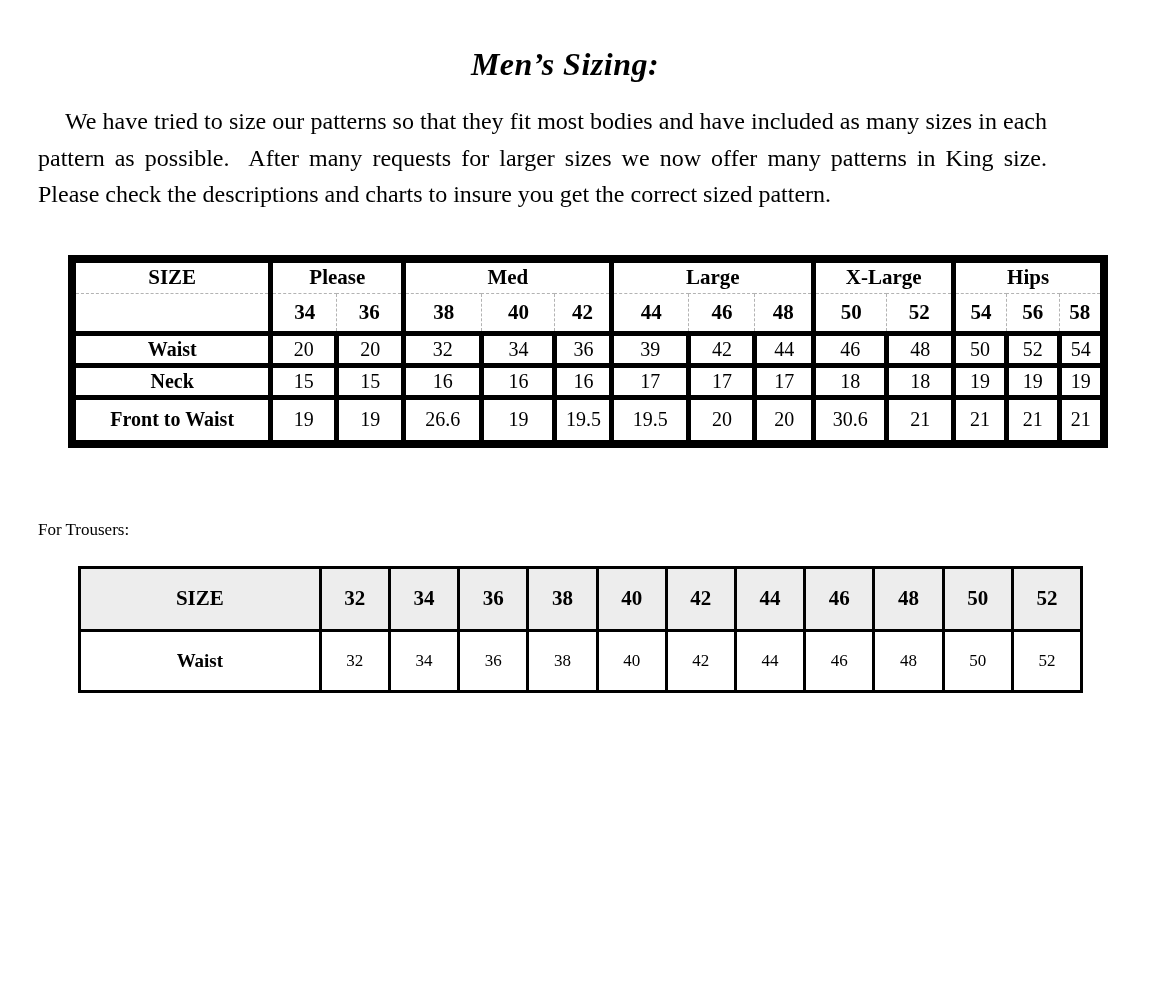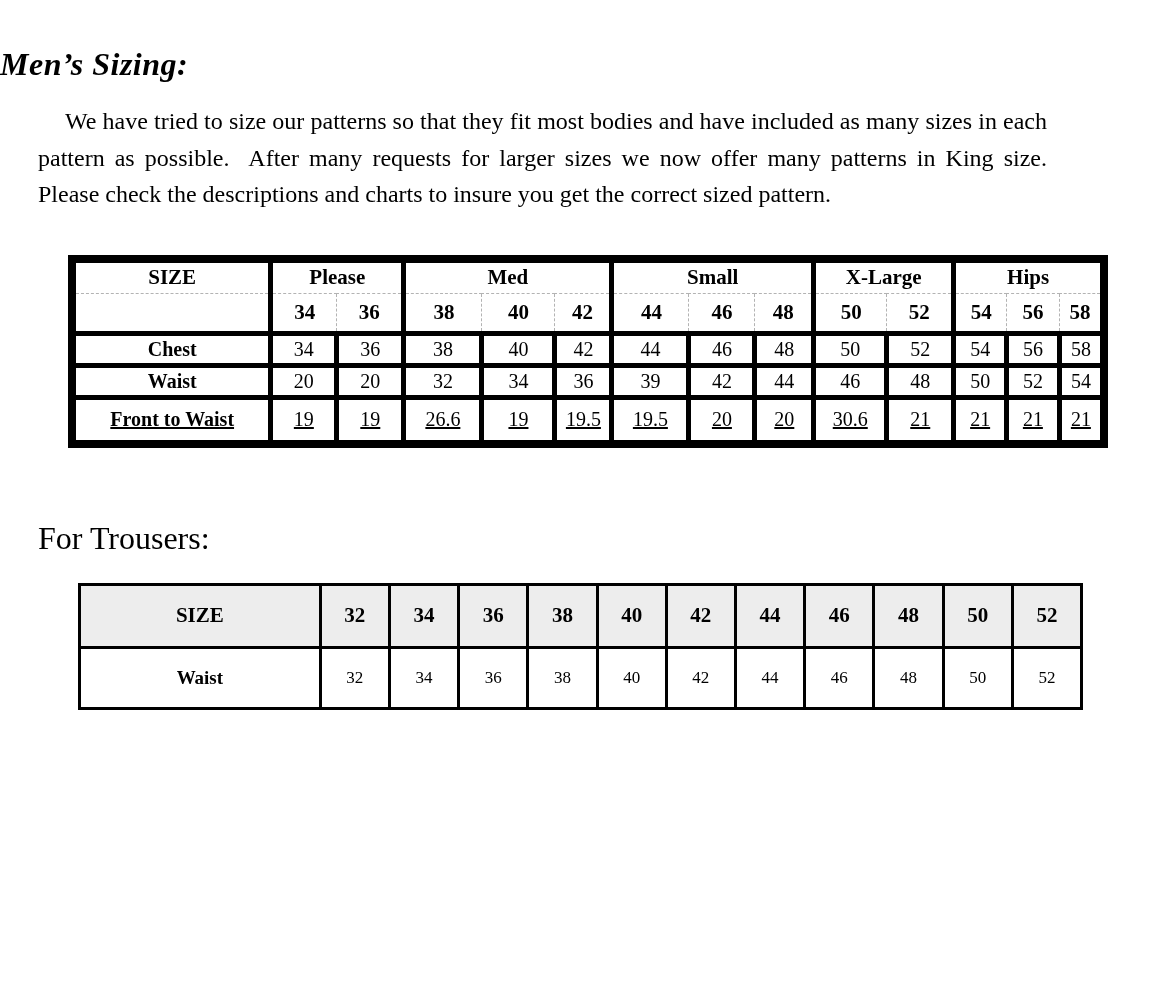--- a/index.html
+++ b/index.html
@@ -15,20 +15,21 @@
     background:var(--pg);
     color:var(--ink);
     font-family:"Liberation Serif","DejaVu Serif",serif;
     overflow:hidden;
   }
   .page{width:1160px;height:1005px;position:relative;}
 
   
   .title{
     margin:46px 30px 0 0;
+    text-align:center;
     font-weight:bold;
     font-style:italic;
     font-size:32px;
     letter-spacing:.5px;
   }
   .intro{
     margin:20px 113px 0 38px;
     font-size:24px;
     line-height:36.5px;
     text-align:justify;
@@ -54,26 +55,26 @@
   table.t1 tr.sh td{height:40px;font-weight:bold;font-size:21px;border-bottom:5px solid var(--ink);}
   table.t1 td.group{border-left:5px solid var(--ink);}
   table.t1 tr.sh td.size-head{border-left:1px dashed var(--dash);}
   table.t1 tr.sh td.size-head.gstart{border-left:5px solid var(--ink);}
   table.t1 tbody td{
     border:5px solid var(--ink);
     font-size:20px;
     height:32px;
   }
   table.t1 tbody td.rowlabel{font-weight:bold;}
-  table.t1 tbody tr:last-child td{height:46px;text-decoration:underline;}
+  table.t1 tbody tr:last-child td{height:46px;}
 
   
   .trousers-label{
     margin:72px 0 0 38px;
-    font-size:32px;
+    font-size:17px;
   }
   table.t2{
     border-collapse:collapse;
     table-layout:fixed;
     width:1005px;
     margin:26px 0 0 78px;
     border:3px solid var(--ink);
   }
   table.t2 td{
     border:3px solid var(--ink);
@@ -117,21 +118,21 @@
           <col style="width: 66px;">
           <col style="width: 52px;">
           <col style="width: 52px;">
           <col style="width: 44px;">
         </colgroup>
       <thead>
           <tr class="gh">
             <td class="corner">SIZE</td>
             <td class="group" colspan="2">Please</td>
             <td class="group" colspan="3">Med</td>
-            <td class="group" colspan="3">Small</td>
+            <td class="group" colspan="3">Large</td>
             <td class="group" colspan="2">X-Large</td>
             <td class="group" colspan="3">Hips</td>
           </tr>
           <tr class="sh">
             <td class="corner-empty"></td>
             <td class="size-head gstart">34</td>
             <td class="size-head">36</td>
             <td class="size-head gstart">38</td>
             <td class="size-head">40</td>
             <td class="size-head">42</td>
@@ -140,50 +141,50 @@
             <td class="size-head">48</td>
             <td class="size-head gstart">50</td>
             <td class="size-head">52</td>
             <td class="size-head gstart">54</td>
             <td class="size-head">56</td>
             <td class="size-head">58</td>
           </tr>
         </thead>
       <tbody>
           <tr>
-            <td class="rowlabel">Chest</td>
-            <td class="val">34</td>
-            <td class="val">36</td>
-            <td class="val">38</td>
-            <td class="val">40</td>
-            <td class="val">42</td>
-            <td class="val">44</td>
-            <td class="val">46</td>
-            <td class="val">48</td>
-            <td class="val">50</td>
-            <td class="val">52</td>
-            <td class="val">54</td>
-            <td class="val">56</td>
-            <td class="val">58</td>
-          </tr>
-          <tr>
             <td class="rowlabel">Waist</td>
             <td class="val">20</td>
             <td class="val">20</td>
             <td class="val">32</td>
             <td class="val">34</td>
             <td class="val">36</td>
             <td class="val">39</td>
             <td class="val">42</td>
             <td class="val">44</td>
             <td class="val">46</td>
             <td class="val">48</td>
             <td class="val">50</td>
             <td class="val">52</td>
             <td class="val">54</td>
+          </tr>
+          <tr>
+            <td class="rowlabel">Neck</td>
+            <td class="val">15</td>
+            <td class="val">15</td>
+            <td class="val">16</td>
+            <td class="val">16</td>
+            <td class="val">16</td>
+            <td class="val">17</td>
+            <td class="val">17</td>
+            <td class="val">17</td>
+            <td class="val">18</td>
+            <td class="val">18</td>
+            <td class="val">19</td>
+            <td class="val">19</td>
+            <td class="val">19</td>
           </tr>
           <tr>
             <td class="rowlabel">Front to Waist</td>
             <td class="val">19</td>
             <td class="val">19</td>
             <td class="val">26.6</td>
             <td class="val">19</td>
             <td class="val">19.5</td>
             <td class="val">19.5</td>
             <td class="val">20</td>

